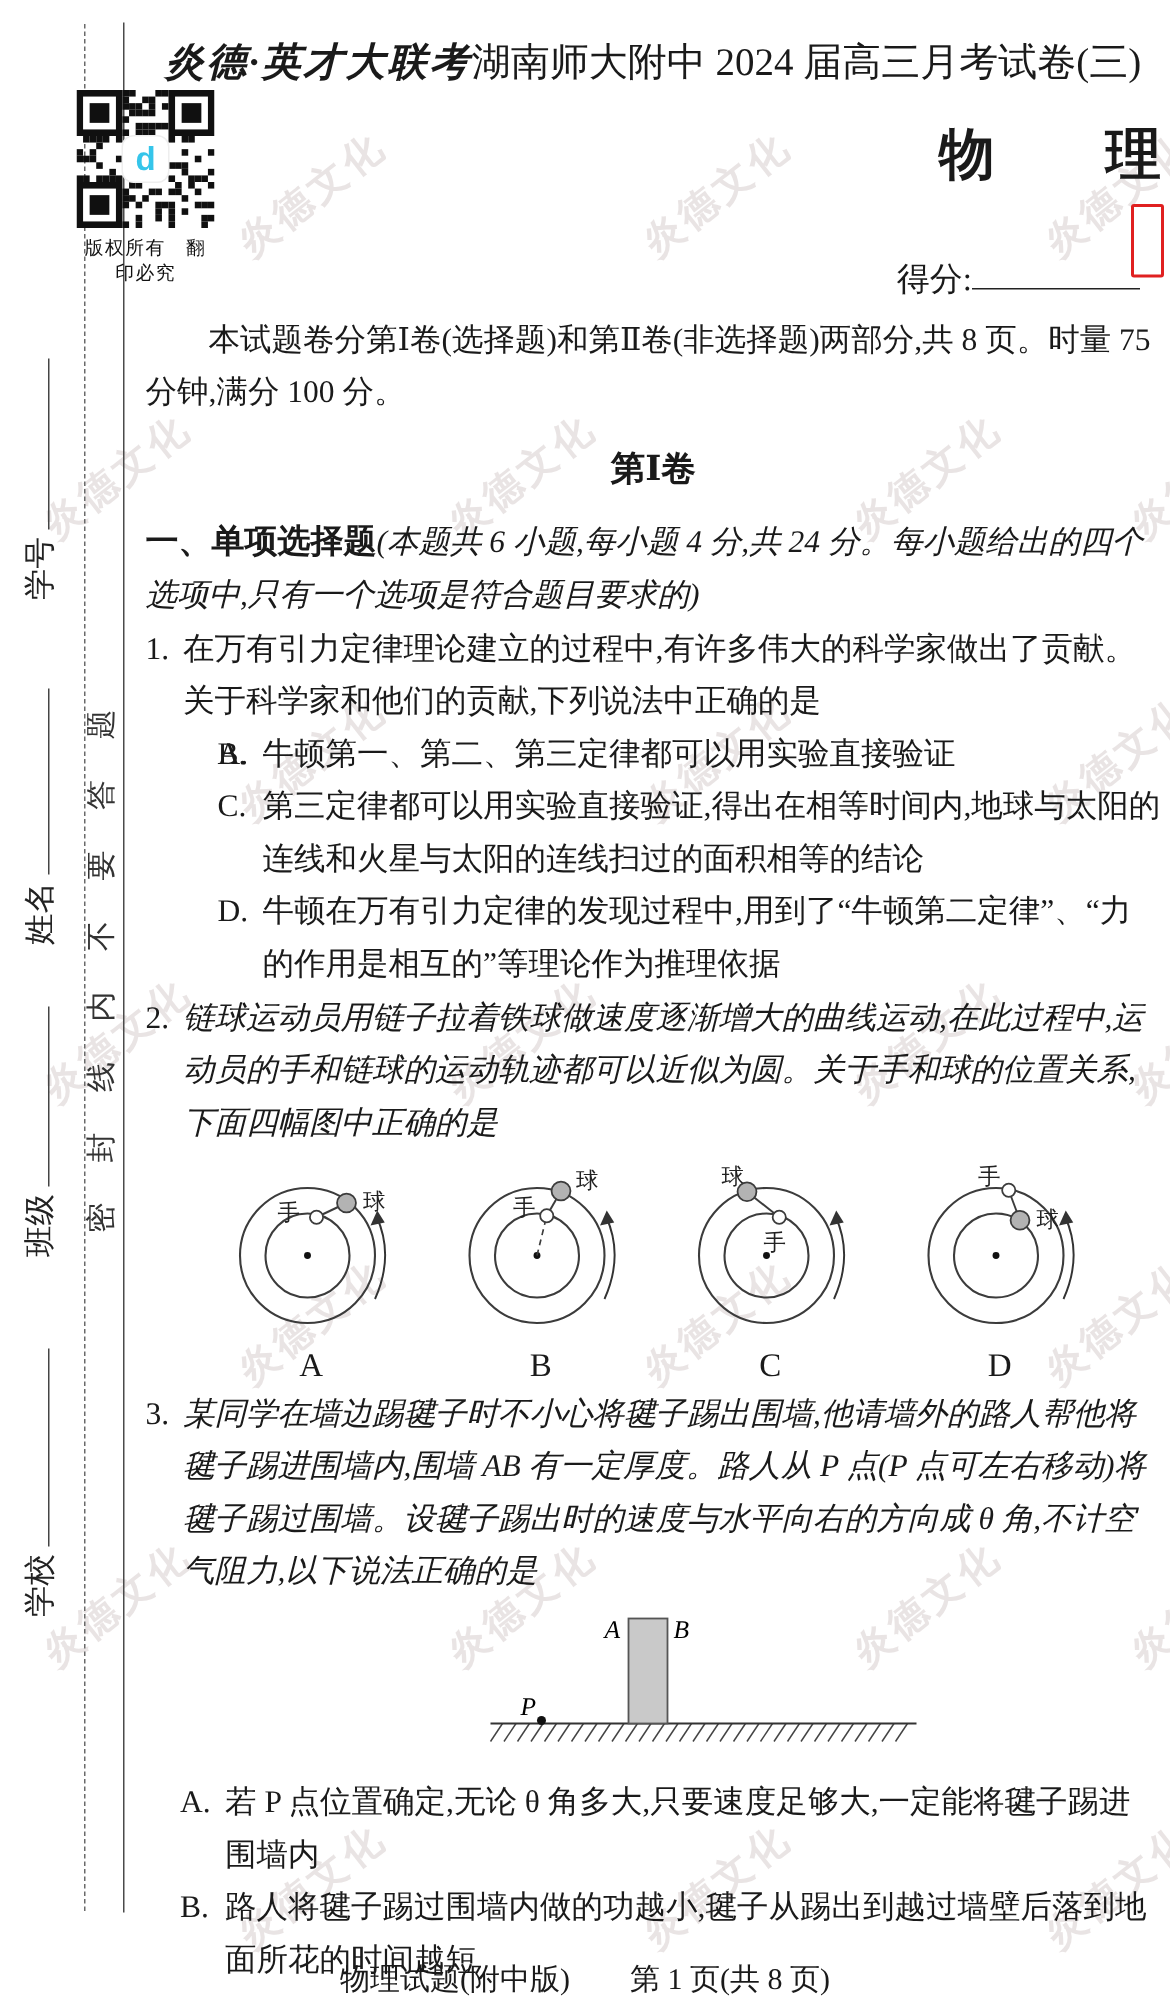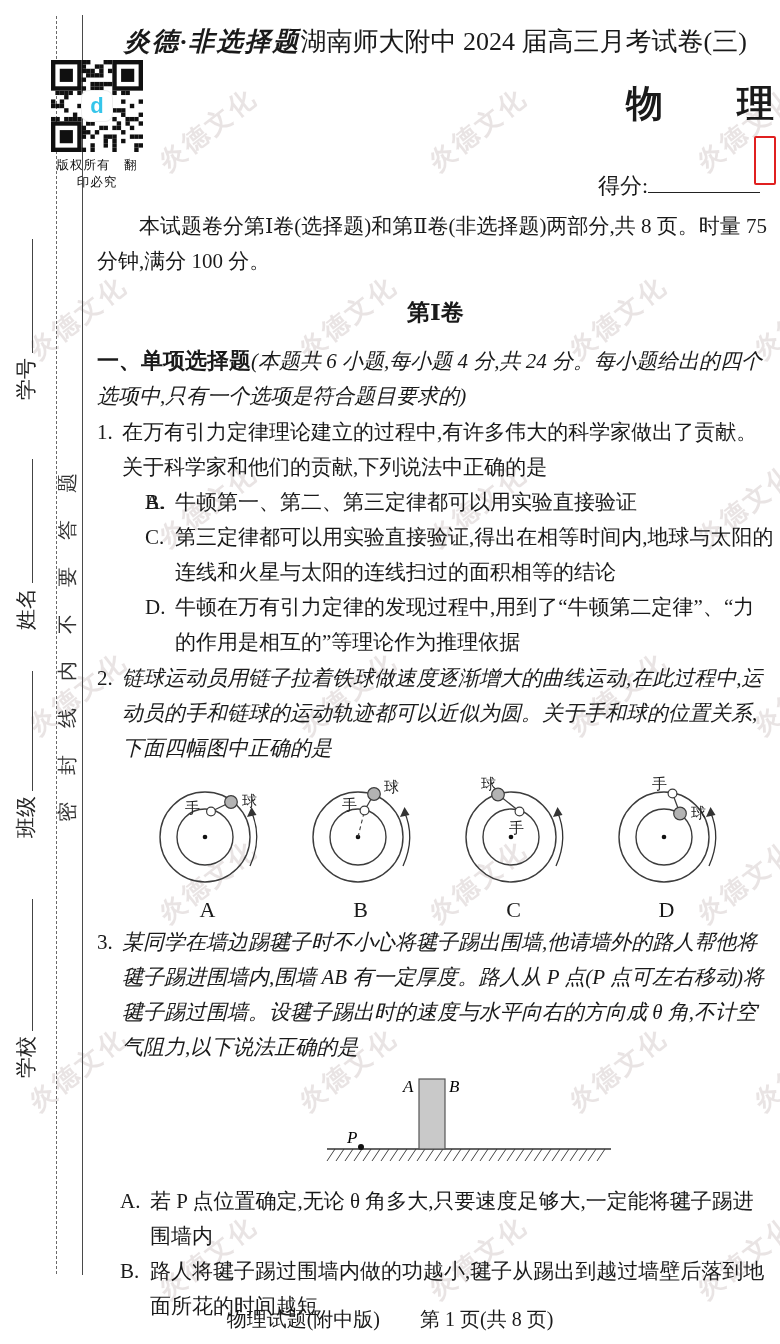--- a/index.html
+++ b/index.html
@@ -233,21 +233,21 @@
       <div class="qr-logo" style="color: rgb(53, 197, 234);">d</div>
     </div>
     <div class="qr-caption">版权所有　翻印必究</div>
   </div>
 
   <div class="red-box" style="border-color: rgb(224, 32, 32);"></div>
 
   <div id="content">
 
     <div class="header-title">
-      <span class="brush">炎德·非选择题</span><span>湖南师大附中 2024 届高三月考试卷(三)</span>
+      <span class="brush">炎德·英才大联考</span><span>湖南师大附中 2024 届高三月考试卷(三)</span>
     </div>
 
     <div class="subject-title">物　　理</div>
 
     <div class="score-row">
       <span>得分:</span><span class="score-blank"></span>
     </div>
 
     <p class="intro">本试题卷分第Ⅰ卷(选择题)和第Ⅱ卷(非选择题)两部分,共 8 页。时量 75 分钟,满分 100 分。</p>
 

